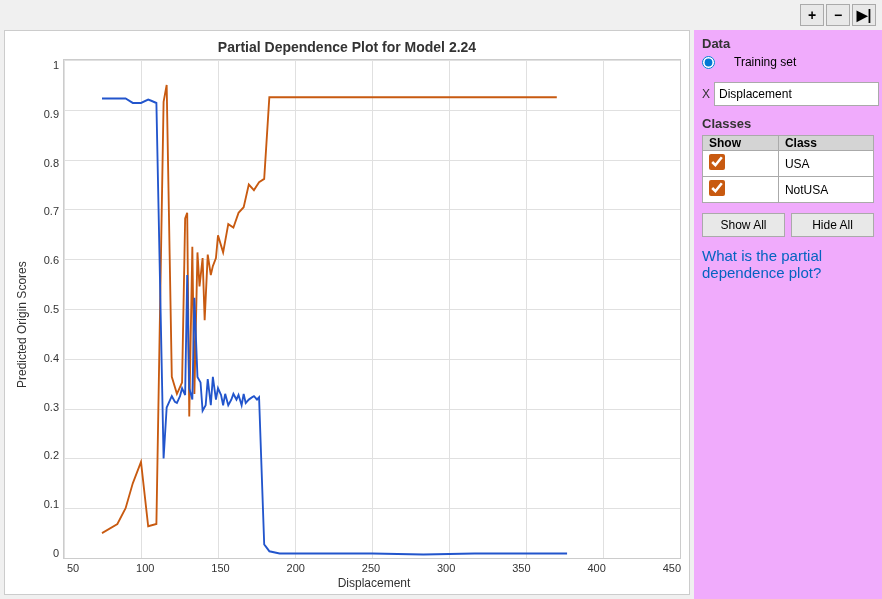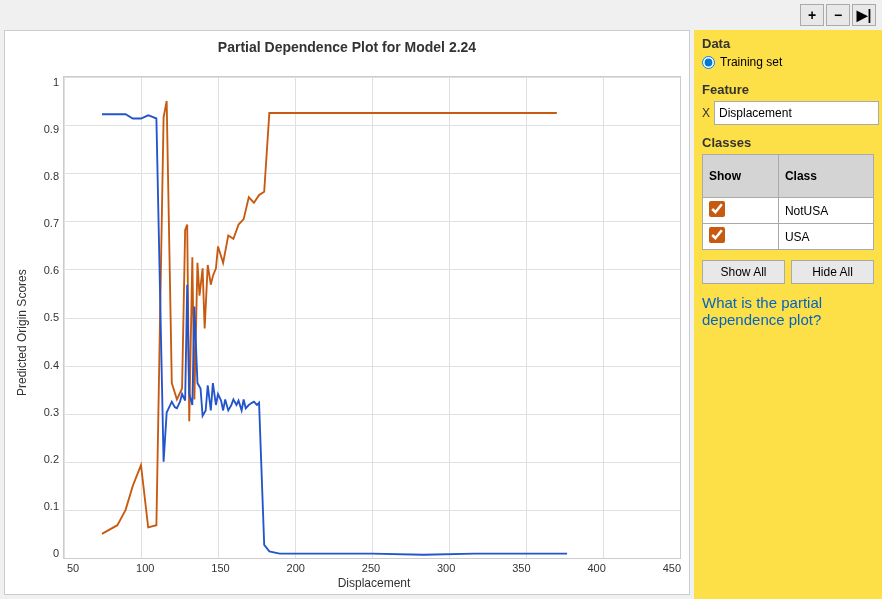--- a/index.html
+++ b/index.html
@@ -43,21 +43,20 @@
     }
 
     .chart-area {
       flex: 1;
       background: white;
       border: 1px solid #ccc;
       margin: 0 4px 4px 4px;
       display: flex;
       flex-direction: column;
       padding: 8px 8px 4px 8px;
-      gap: 17px;
     }
 
     .chart-title {
       text-align: center;
       font-size: 14px;
       font-weight: bold;
       color: #333;
       margin-bottom: 4px;
     }
 
@@ -146,34 +145,34 @@
     }
 
     
     .right-panel {
       width: 188px;
       flex-shrink: 0;
       padding: 6px 8px;
       display: flex;
       flex-direction: column;
       gap: 10px;
-      background: #fde047;
+      background: #f0abfc;
     }
 
     .panel-section-title {
       font-weight: bold;
       font-size: 13px;
       color: #333;
       margin-bottom: 4px;
     }
 
     .radio-row {
       display: flex;
       align-items: center;
-      gap: 5px;
+      gap: 19px;
       font-size: 12px;
       margin-bottom: 3px;
       cursor: pointer;
     }
 
     .radio-input {
       accent-color: #0078d4;
       width: 13px;
       height: 13px;
     }
@@ -200,21 +199,21 @@
 
     .classes-table {
       border-collapse: collapse;
       width: 100%;
       font-size: 12px;
     }
 
     .classes-table th {
       background: #d4d4d4;
       border: 1px solid #aaa;
-      padding: 14px 6px;
+      padding: 0 6px;
       text-align: left;
       font-weight: bold;
     }
 
     .classes-table td {
       border: 1px solid #aaa;
       padding: 3px 6px;
       background: white;
     }
 
@@ -472,21 +471,20 @@
 
     <div>
       <div class="panel-section-title">Data</div>
       <label class="radio-row">
         <input type="radio" class="radio-input" name="dataset" checked="" style="">
         <span>Training set</span>
       </label>
     </div>
 
     <div>
-      <div class="panel-section-title">Feature</div>
       <div class="feature-row">
         <span class="feature-label">X</span>
         <input type="text" class="feature-input" value="Displacement" style="">
 
       </div>
     </div>
 
     <div>
       <div class="panel-section-title">Classes</div>
       <table class="classes-table">
@@ -494,27 +492,27 @@
           <tr>
             <th>Show</th>
             <th>Class</th>
           </tr>
         </thead>
         <tbody>
           <tr>
             <td>
               <input type="checkbox" checked="" class="class-checkbox" style="accent-color: rgb(200, 90, 16);">
             </td>
-            <td>NotUSA</td>
+            <td>USA</td>
           </tr>
           <tr>
             <td>
               <input type="checkbox" checked="" class="class-checkbox" style="accent-color: rgb(200, 90, 16);">
             </td>
-            <td>USA</td>
+            <td>NotUSA</td>
           </tr>
         </tbody>
       </table>
     </div>
 
     <div class="btn-row">
       <button class="panel-btn">Show All</button>
       <button class="panel-btn">Hide All</button>
     </div>
 

